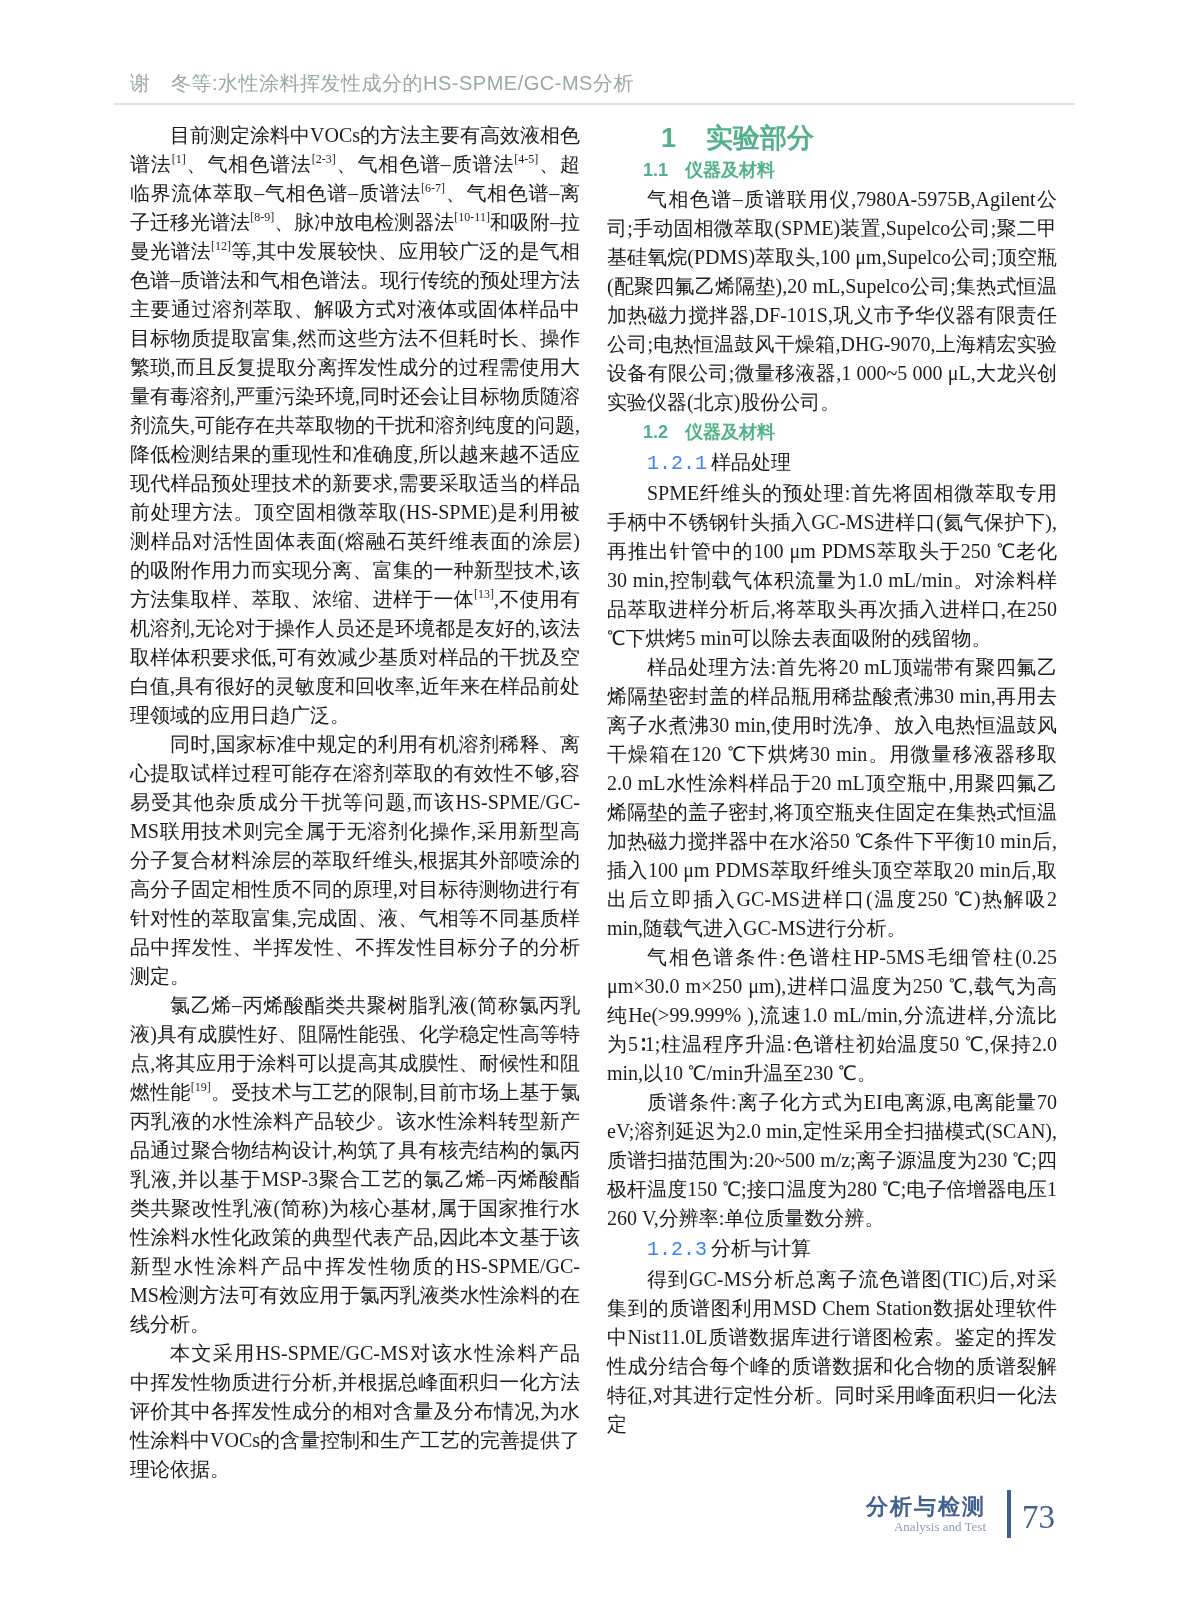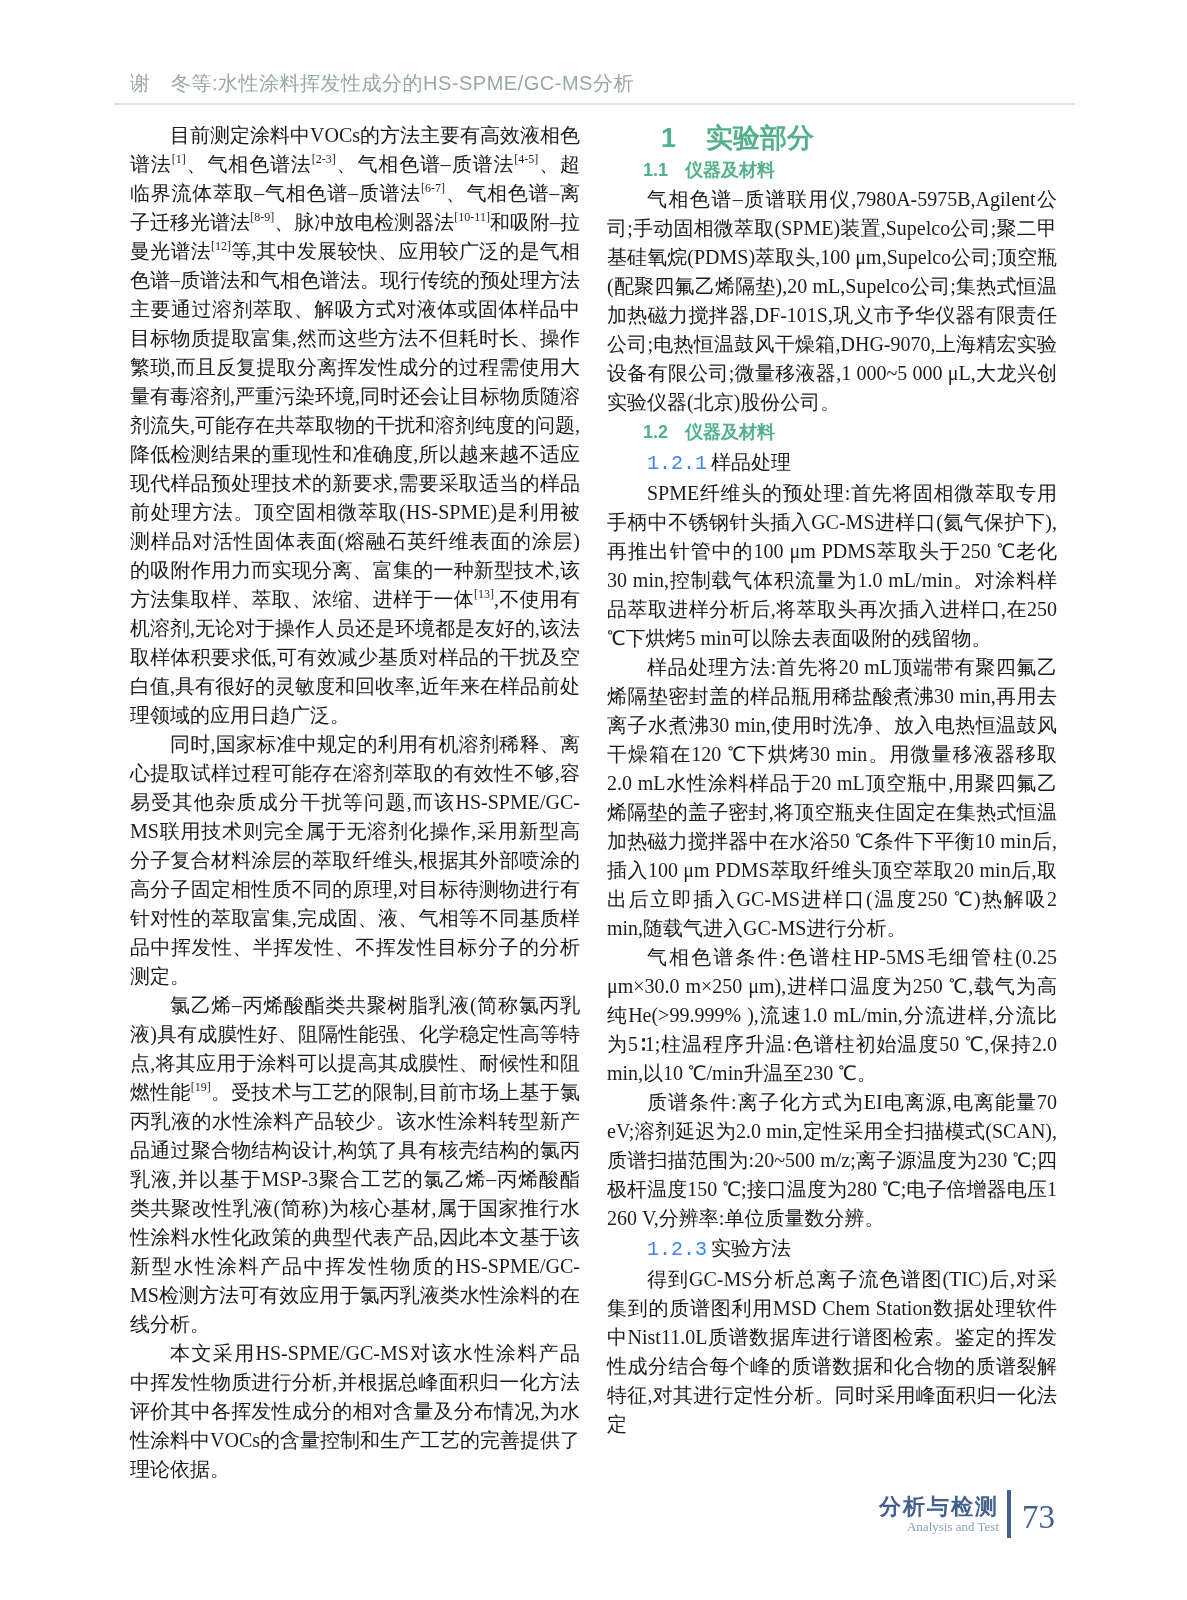--- a/index.html
+++ b/index.html
@@ -54,21 +54,21 @@
   .h3 .num {
     font-family: Liberation Mono, monospace;
     color: #3b82f6; margin-right: 4px;
   }
   .h3 .title { color: #1c1c1c; }
 
   .footer {
     position: absolute; right: 132px; bottom: 62px;
     display: flex; align-items: center;
   }
-  .footer-labels { text-align: right; margin-right: 8px; }
+  .footer-labels { text-align: right; margin-right: 21px; }
   .footer-cn {
     font-family: "Liberation Sans", sans-serif;
     font-weight: bold; font-size: 22px; line-height: 25px;
     letter-spacing: 2px; color: #41608e;
   }
   .footer-en {
     font-size: 13px; line-height: 16px; color: #8d9cb5;
   }
   .footer-bar { width: 4px; height: 48px; background: #41608e; margin-right: 11px; }
   .footer-page { font-size: 33px; color: #41608e; padding-top: 6px; }
@@ -100,21 +100,21 @@
 
       <p class="h2"><span class="num">1.2</span><span>仪器及材料</span></p>
 
       <p class="h3"><span class="num">1.2.1</span><span class="title">样品处理</span></p>
       <p>SPME纤维头的预处理:首先将固相微萃取专用手柄中不锈钢针头插入GC-MS进样口(氦气保护下),再推出针管中的100 μm PDMS萃取头于250 ℃老化30 min,控制载气体积流量为1.0 mL/min。对涂料样品萃取进样分析后,将萃取头再次插入进样口,在250 ℃下烘烤5 min可以除去表面吸附的残留物。</p>
       <p>样品处理方法:首先将20 mL顶端带有聚四氟乙烯隔垫密封盖的样品瓶用稀盐酸煮沸30 min,再用去离子水煮沸30 min,使用时洗净、放入电热恒温鼓风干燥箱在120 ℃下烘烤30 min。用微量移液器移取2.0 mL水性涂料样品于20 mL顶空瓶中,用聚四氟乙烯隔垫的盖子密封,将顶空瓶夹住固定在集热式恒温加热磁力搅拌器中在水浴50 ℃条件下平衡10 min后,插入100 μm PDMS萃取纤维头顶空萃取20 min后,取出后立即插入GC-MS进样口(温度250 ℃)热解吸2 min,随载气进入GC-MS进行分析。</p>
 
       <p>气相色谱条件:色谱柱HP-5MS毛细管柱(0.25 μm×30.0 m×250 μm),进样口温度为250 ℃,载气为高纯He(&gt;99.999% ),流速1.0 mL/min,分流进样,分流比为5∶1;柱温程序升温:色谱柱初始温度50 ℃,保持2.0 min,以10 ℃/min升温至230 ℃。</p>
       <p>质谱条件:离子化方式为EI电离源,电离能量70 eV;溶剂延迟为2.0 min,定性采用全扫描模式(SCAN),质谱扫描范围为:20~500 m/z;离子源温度为230 ℃;四极杆温度150 ℃;接口温度为280 ℃;电子倍增器电压1 260 V,分辨率:单位质量数分辨。</p>
 
-      <p class="h3"><span class="num">1.2.3</span><span class="title">实验方法</span></p>
+      <p class="h3"><span class="num">1.2.3</span><span class="title">分析与计算</span></p>
       <p>得到GC-MS分析总离子流色谱图(TIC)后,对采集到的质谱图利用MSD Chem Station数据处理软件中Nist11.0L质谱数据库进行谱图检索。鉴定的挥发性成分结合每个峰的质谱数据和化合物的质谱裂解特征,对其进行定性分析。同时采用峰面积归一化法定</p>
     </div>
 
   </div>
 
   <div class="footer">
     <div class="footer-labels">
       <div class="footer-cn">分析与检测</div>
       <div class="footer-en">Analysis and Test</div>
     </div>

